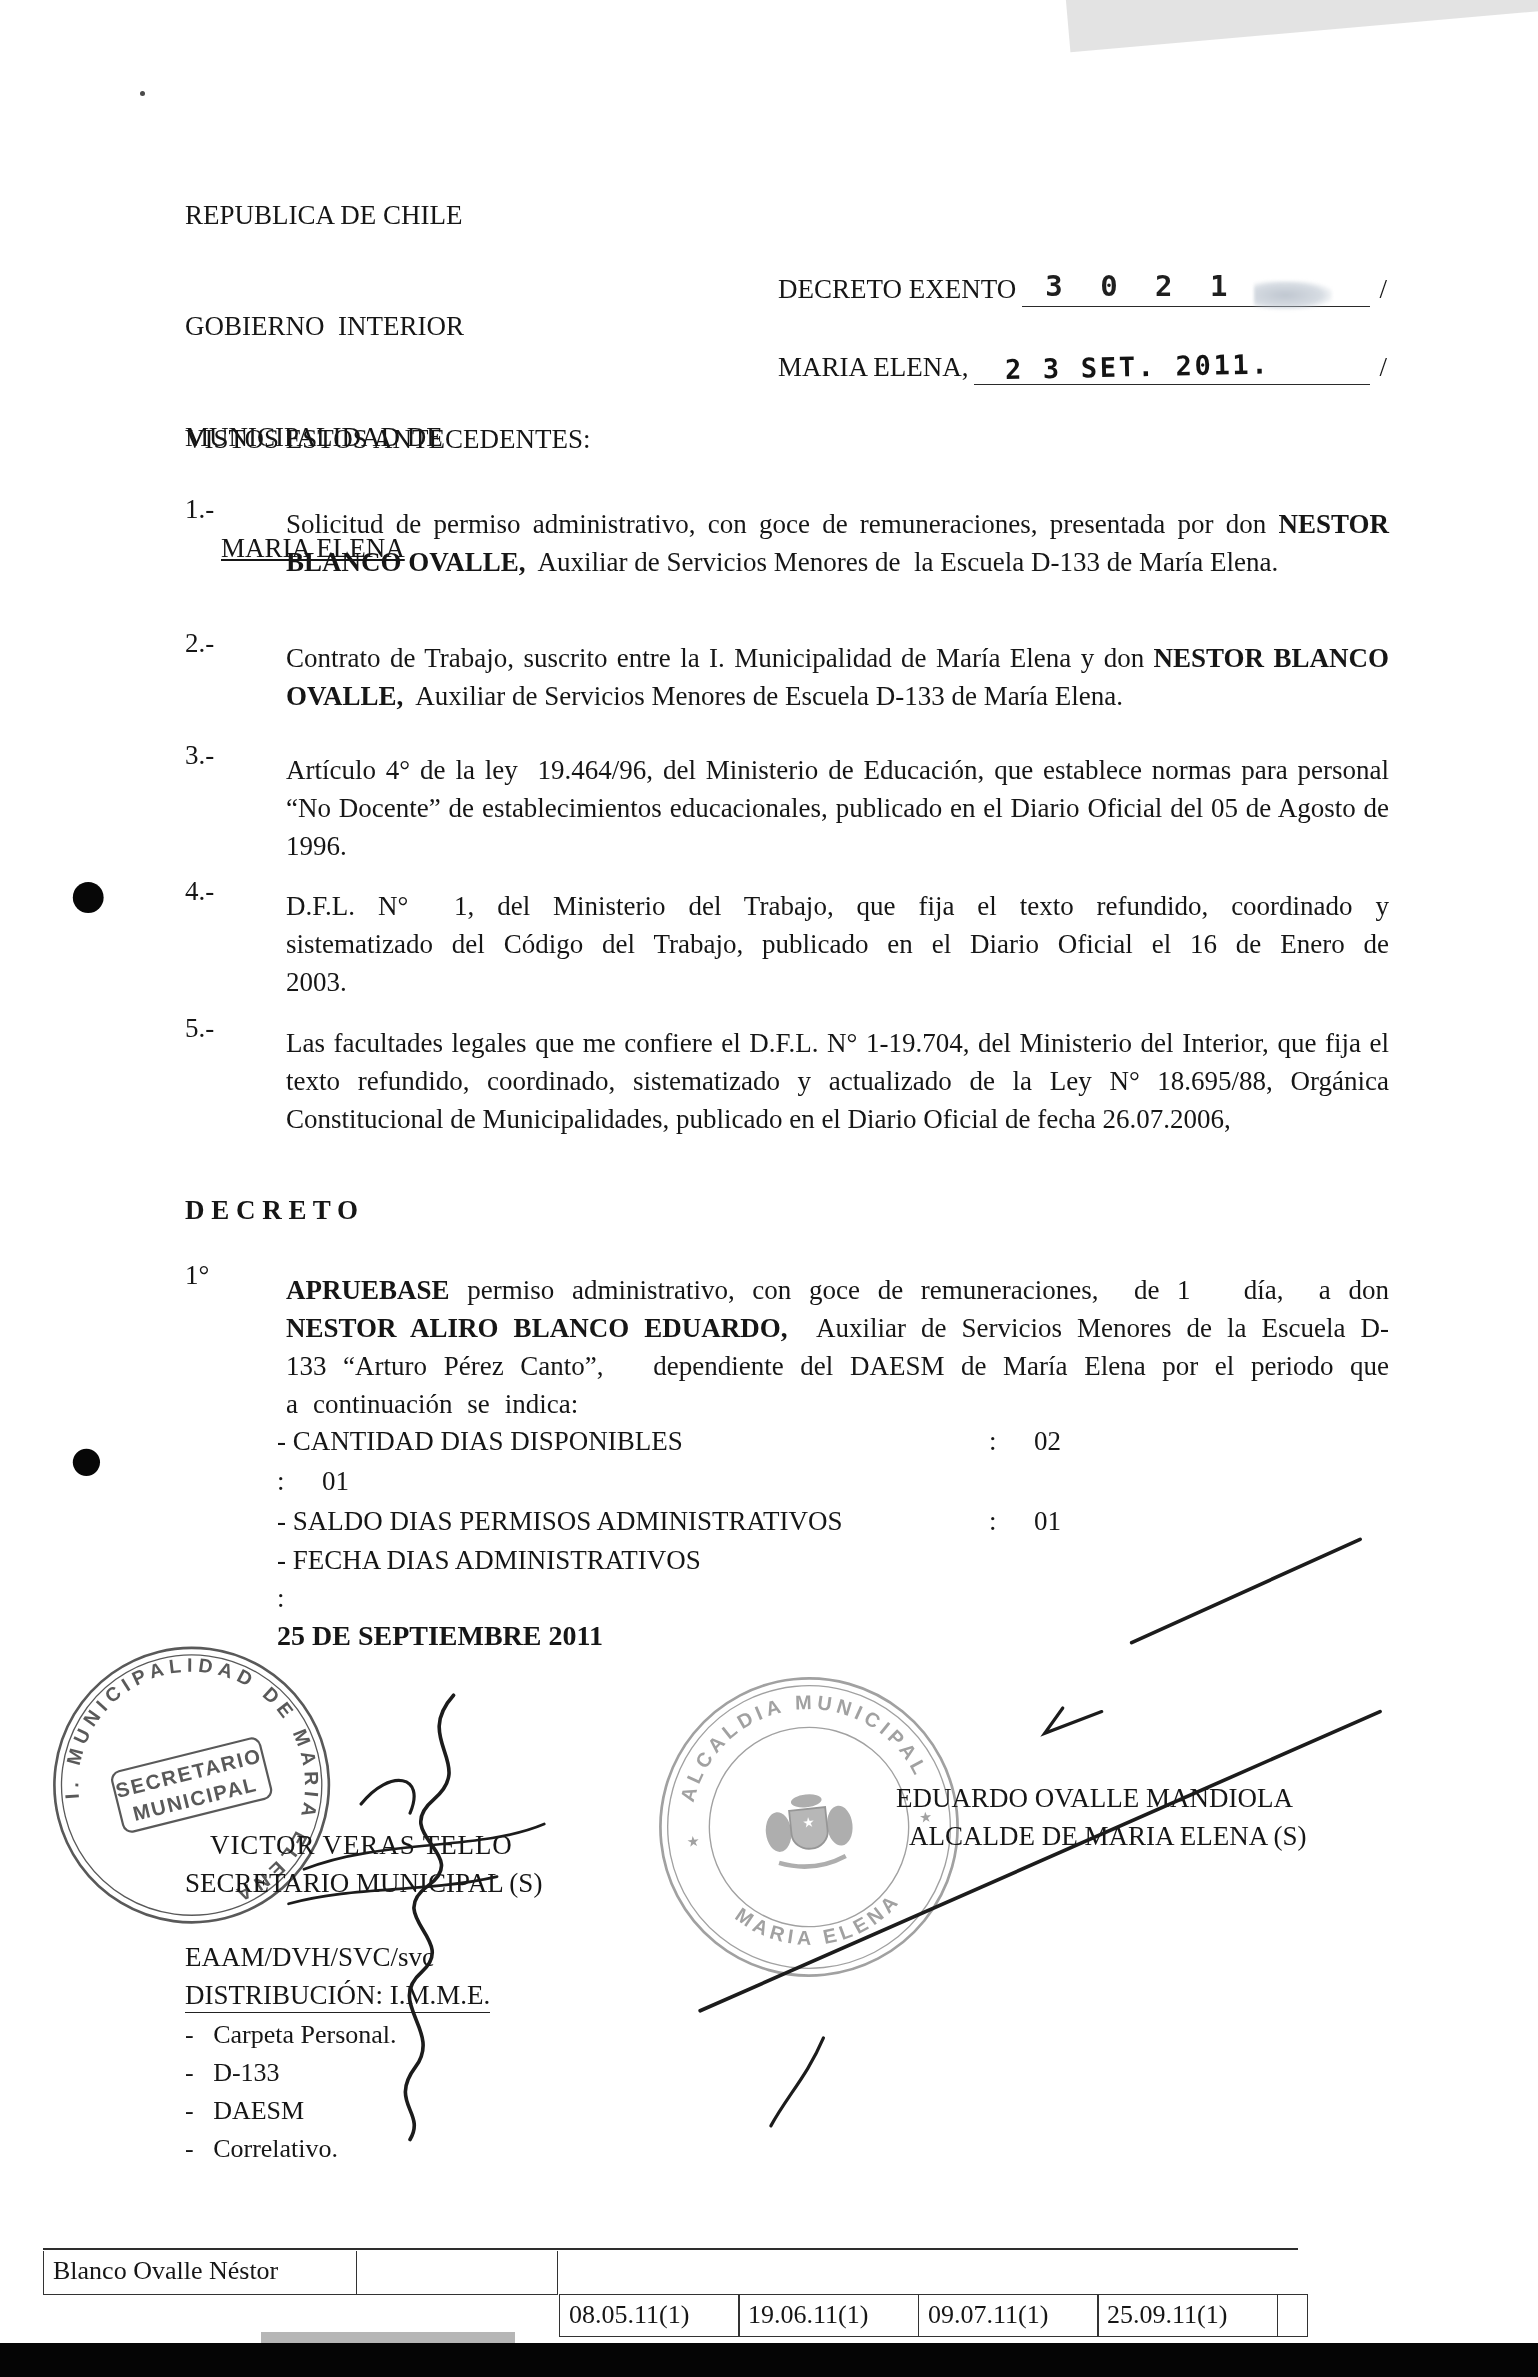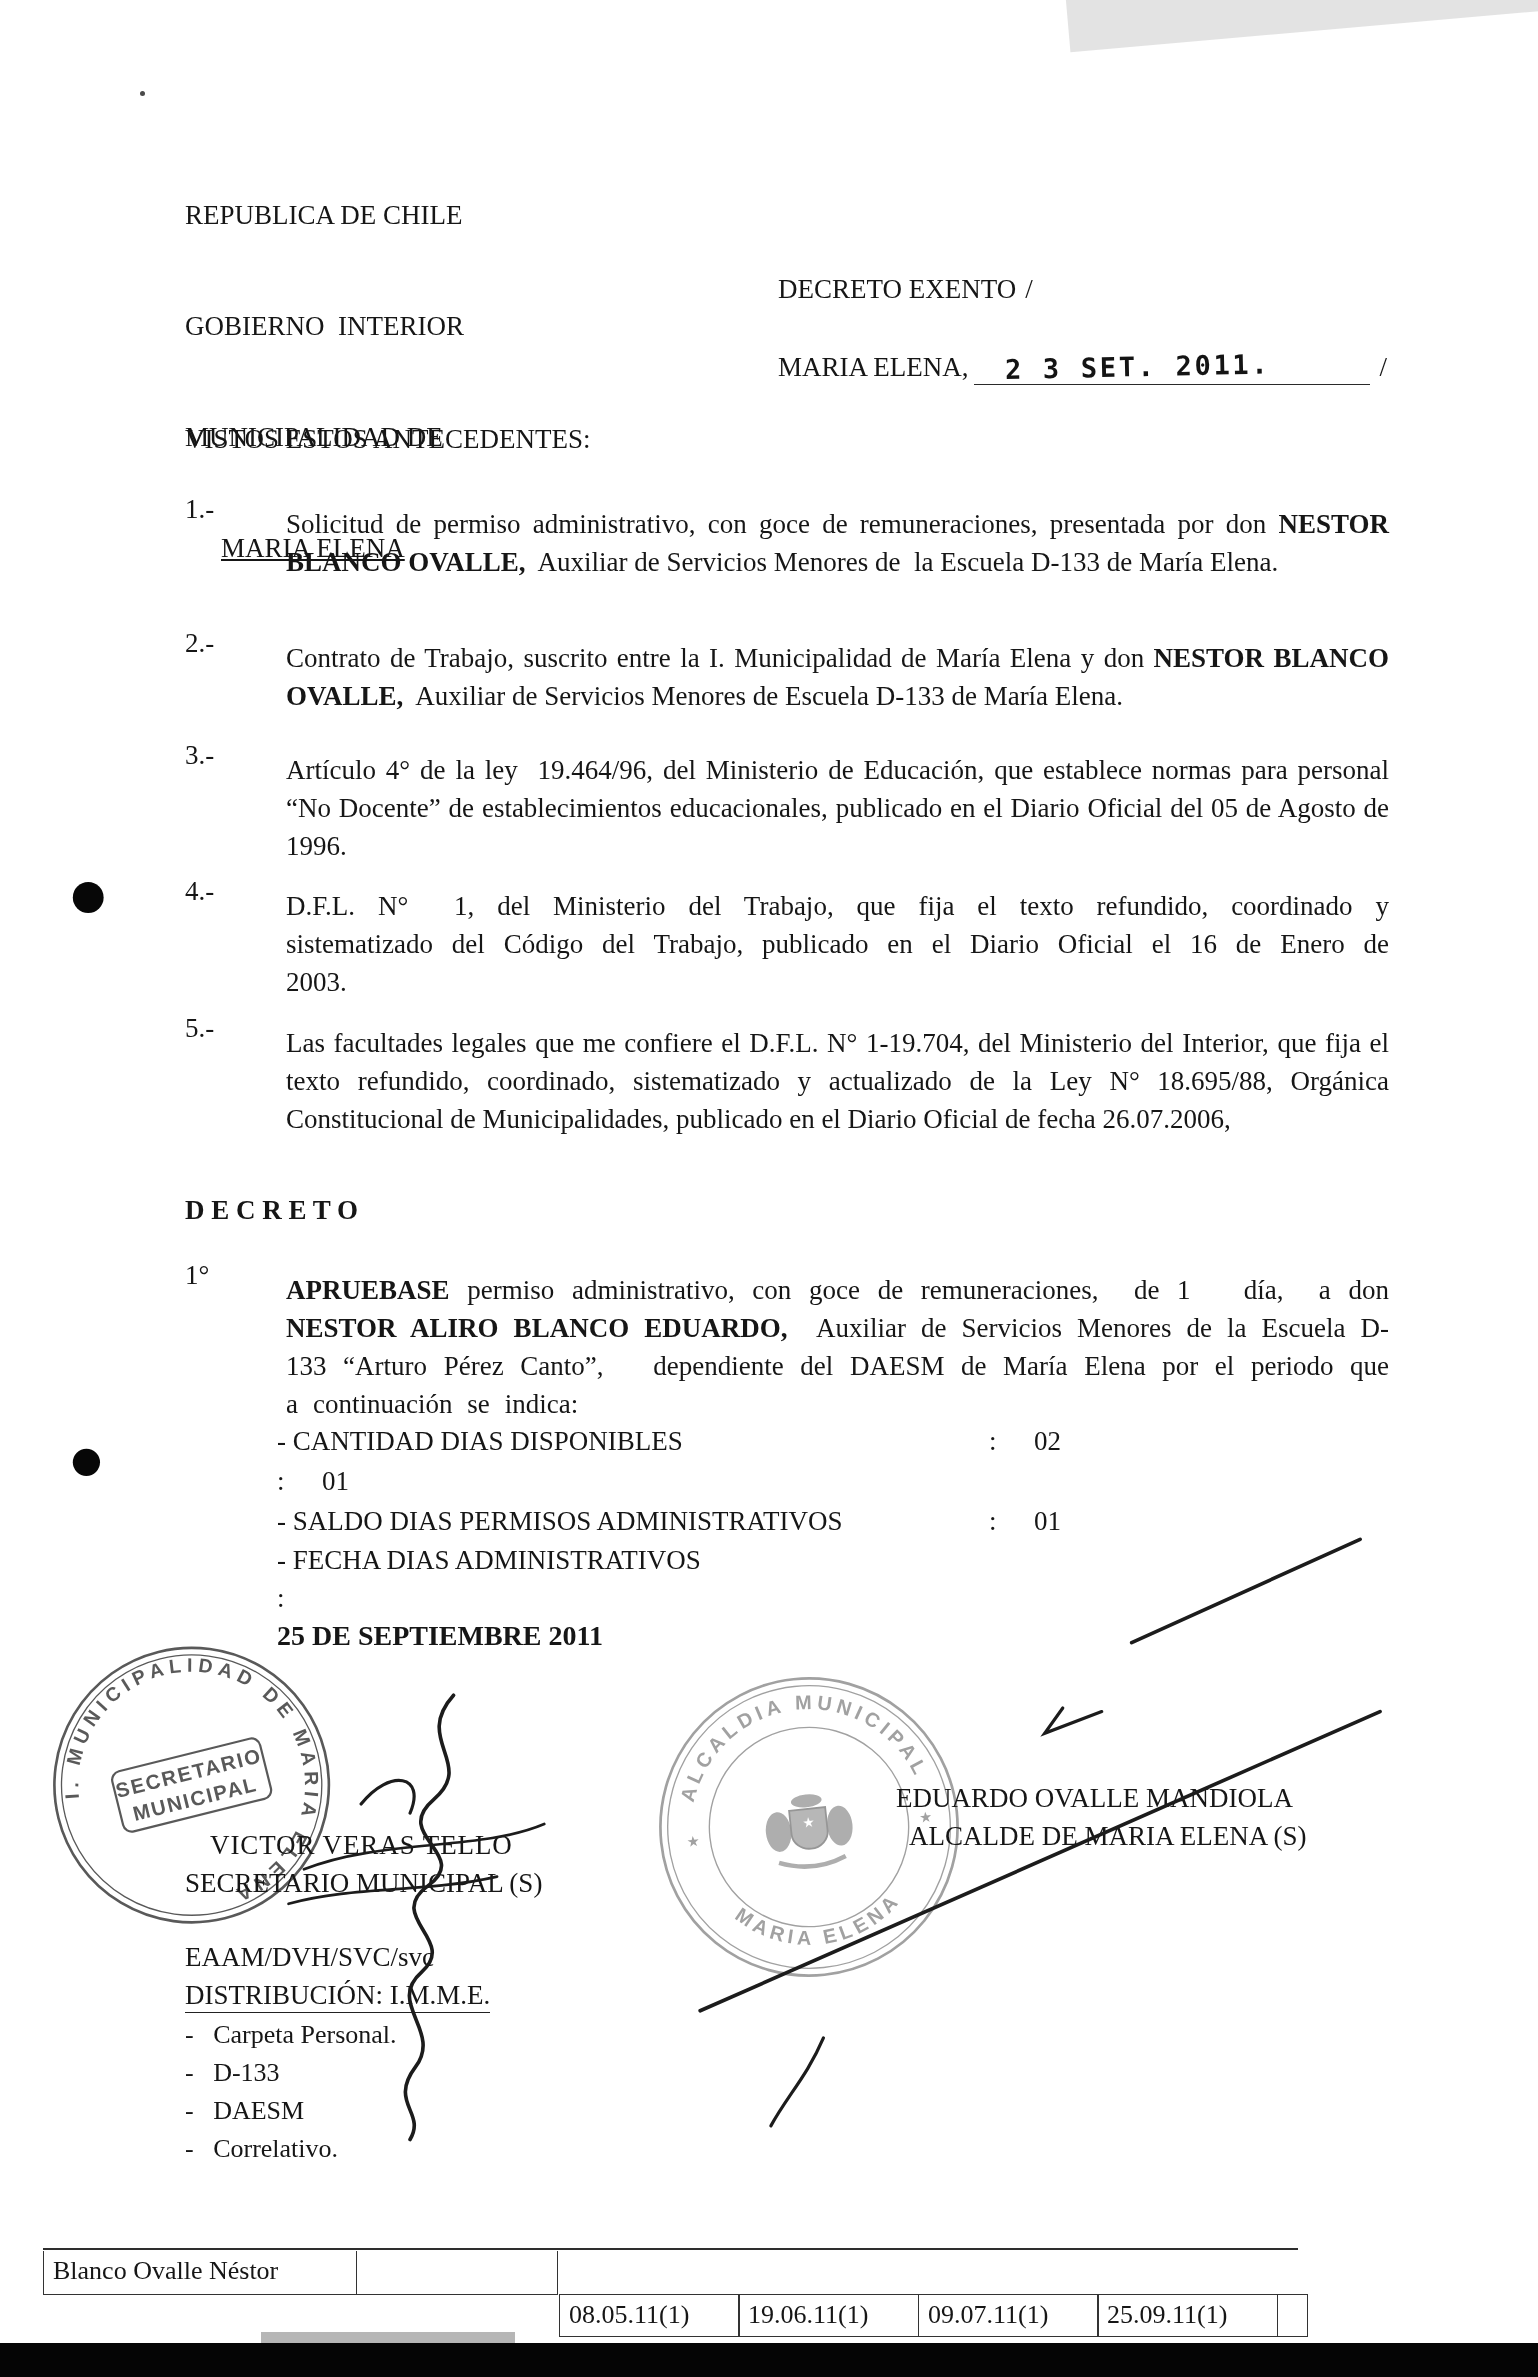--- a/index.html
+++ b/index.html
@@ -82,20 +82,24 @@
 
   <div class="abs letterhead">
     <div>REPUBLICA DE CHILE</div>
     <div>GOBIERNO  INTERIOR</div>
     <div>MUNICIPALIDAD DE</div>
     <div><span class="lh-last">MARIA ELENA</span></div>
   </div>
 
   <div class="abs field-line" style="top:265px;">
     <span class="fl-label">DECRETO EXENTO</span>
+    <span class="fl-underline">
+      <span class="stamp-number">3 0 2 1</span>
+      <span class="smudge"></span>
+    </span>
     <span class="fl-slash">/</span>
   </div>
 
   <div class="abs field-line" style="top:343px;">
     <span class="fl-label">MARIA ELENA,</span>
     <span class="fl-underline">
       <span class="date-stamp">2 3 SET. 2011.</span>
     </span>
     <span class="fl-slash">/</span>
   </div>

